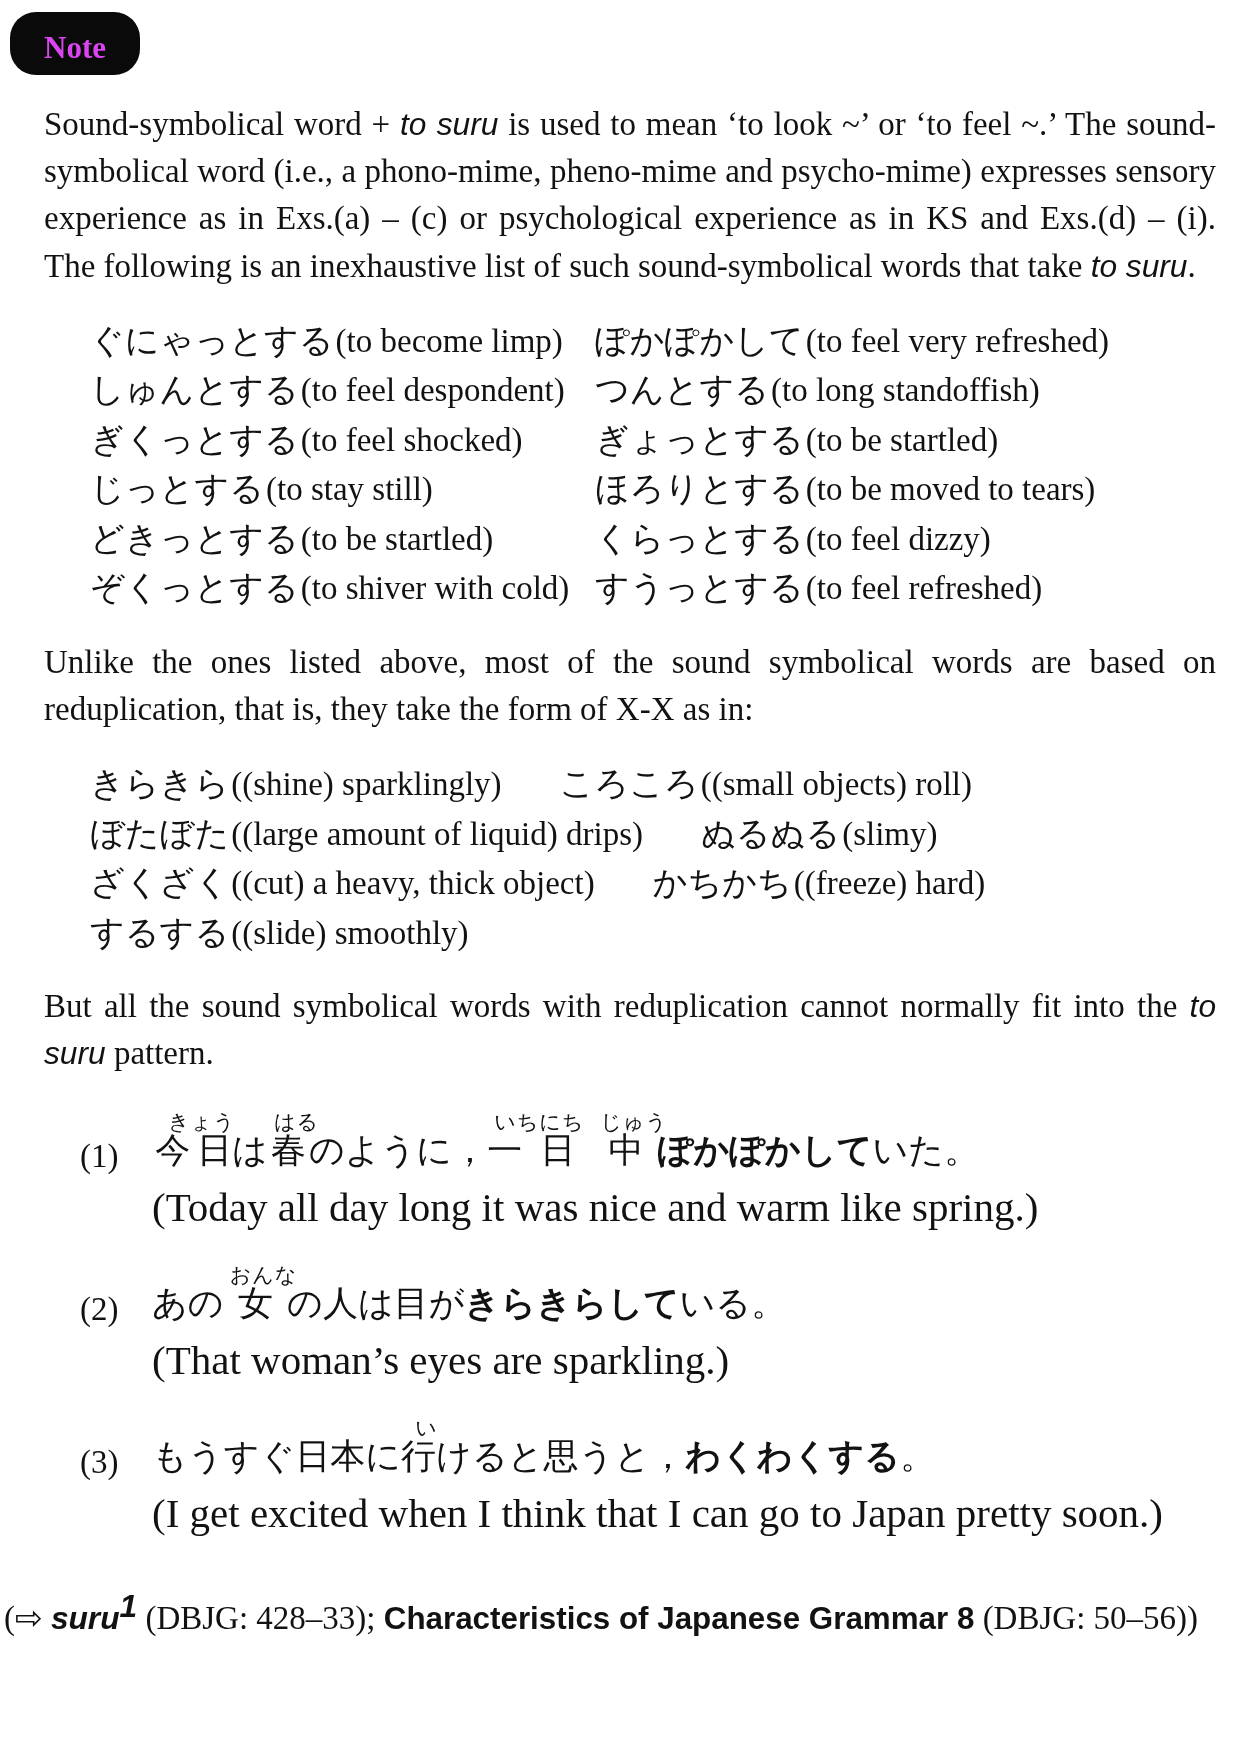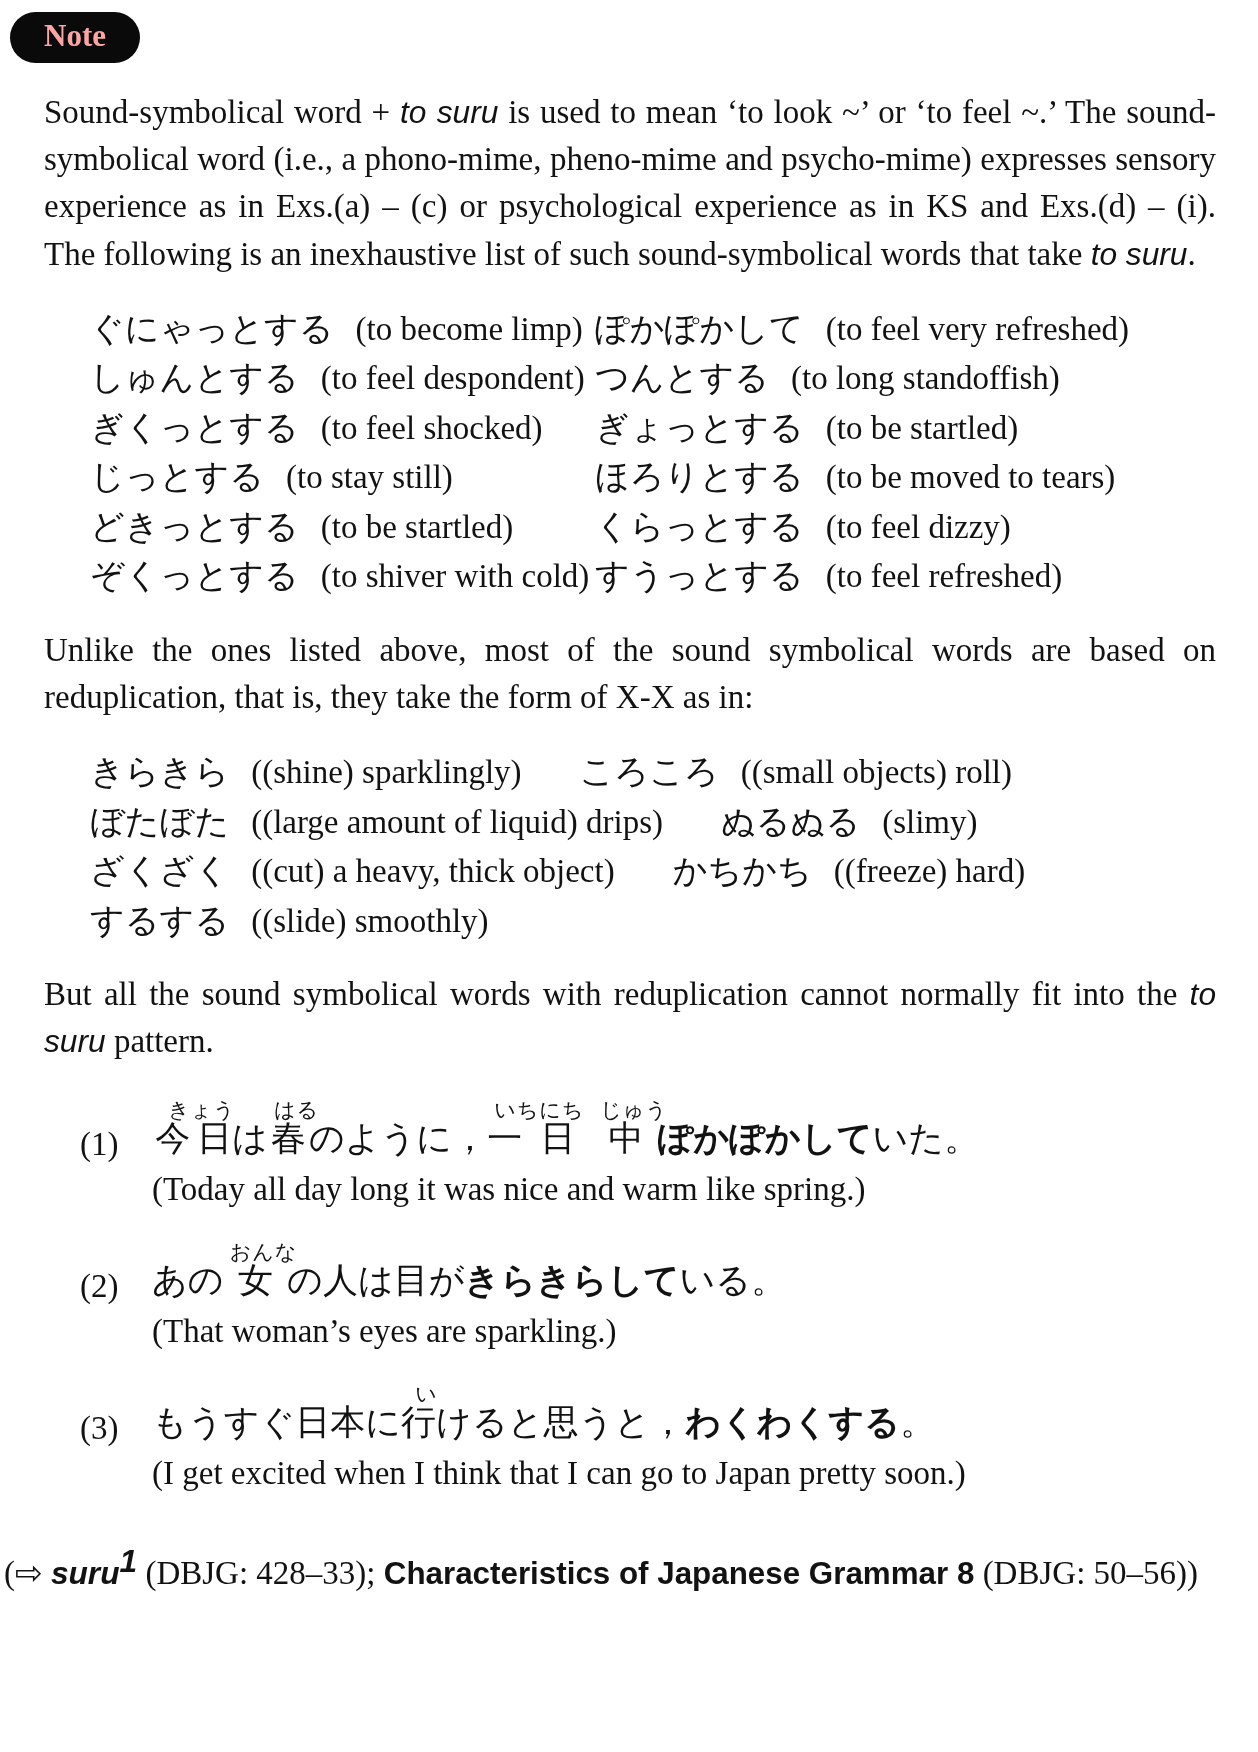--- a/index.html
+++ b/index.html
@@ -19,25 +19,25 @@
     width: 1258px;
     height: 1752px;
     padding: 12px 42px 20px 44px;
   }
 
   
   .badge {
     display: inline-block;
     margin-left: -34px;
     background: #0a0a0a;
-    color: #fca5a5;
+    color: #d946ef;
     font-weight: bold;
     font-size: 31px;
     line-height: 1;
-    padding: 8px 34px 12px 34px;
+    padding: 20px 34px 12px 34px;
     border-radius: 26px;
     text-align: center;
   }
 
   
   .para {
     font-size: 33px;
     line-height: 1.43;
     text-align: justify;
     margin: 26px 0 0 0;
@@ -67,21 +67,21 @@
     margin: 26px 0 0 46px;
   }
   .wrow {
     display: flex;
     align-items: baseline;
     line-height: 1.44;
   }
   .cell {
     display: flex;
     align-items: baseline;
-    gap: 22px;
+    gap: 2px;
     white-space: nowrap;
   }
   .list1 .cell.left { width: 505px; flex: none; }
   .list2 .cell.left { margin-right: 58px; }
   .jp {
     font-size: 34px;
     font-family: "DejaVu Serif", "Liberation Serif", serif;
   }
   .en { font-size: 33px; }
 
@@ -102,21 +102,21 @@
     font-size: 35px;
     line-height: 1.55;
     font-family: "DejaVu Serif", "Liberation Serif", serif;
   }
   .jpline ruby rt {
     font-size: 21px;
     letter-spacing: 1px;
     margin-left: 16px;
   }
   .enline {
-    font-size: 33px;
+    font-size: 41px;
     margin-top: 6px;
   }
 
   
   .footer {
     margin: 46px 0 0 -40px;
     font-size: 33px;
     line-height: 1.5;
   }
 </style>

